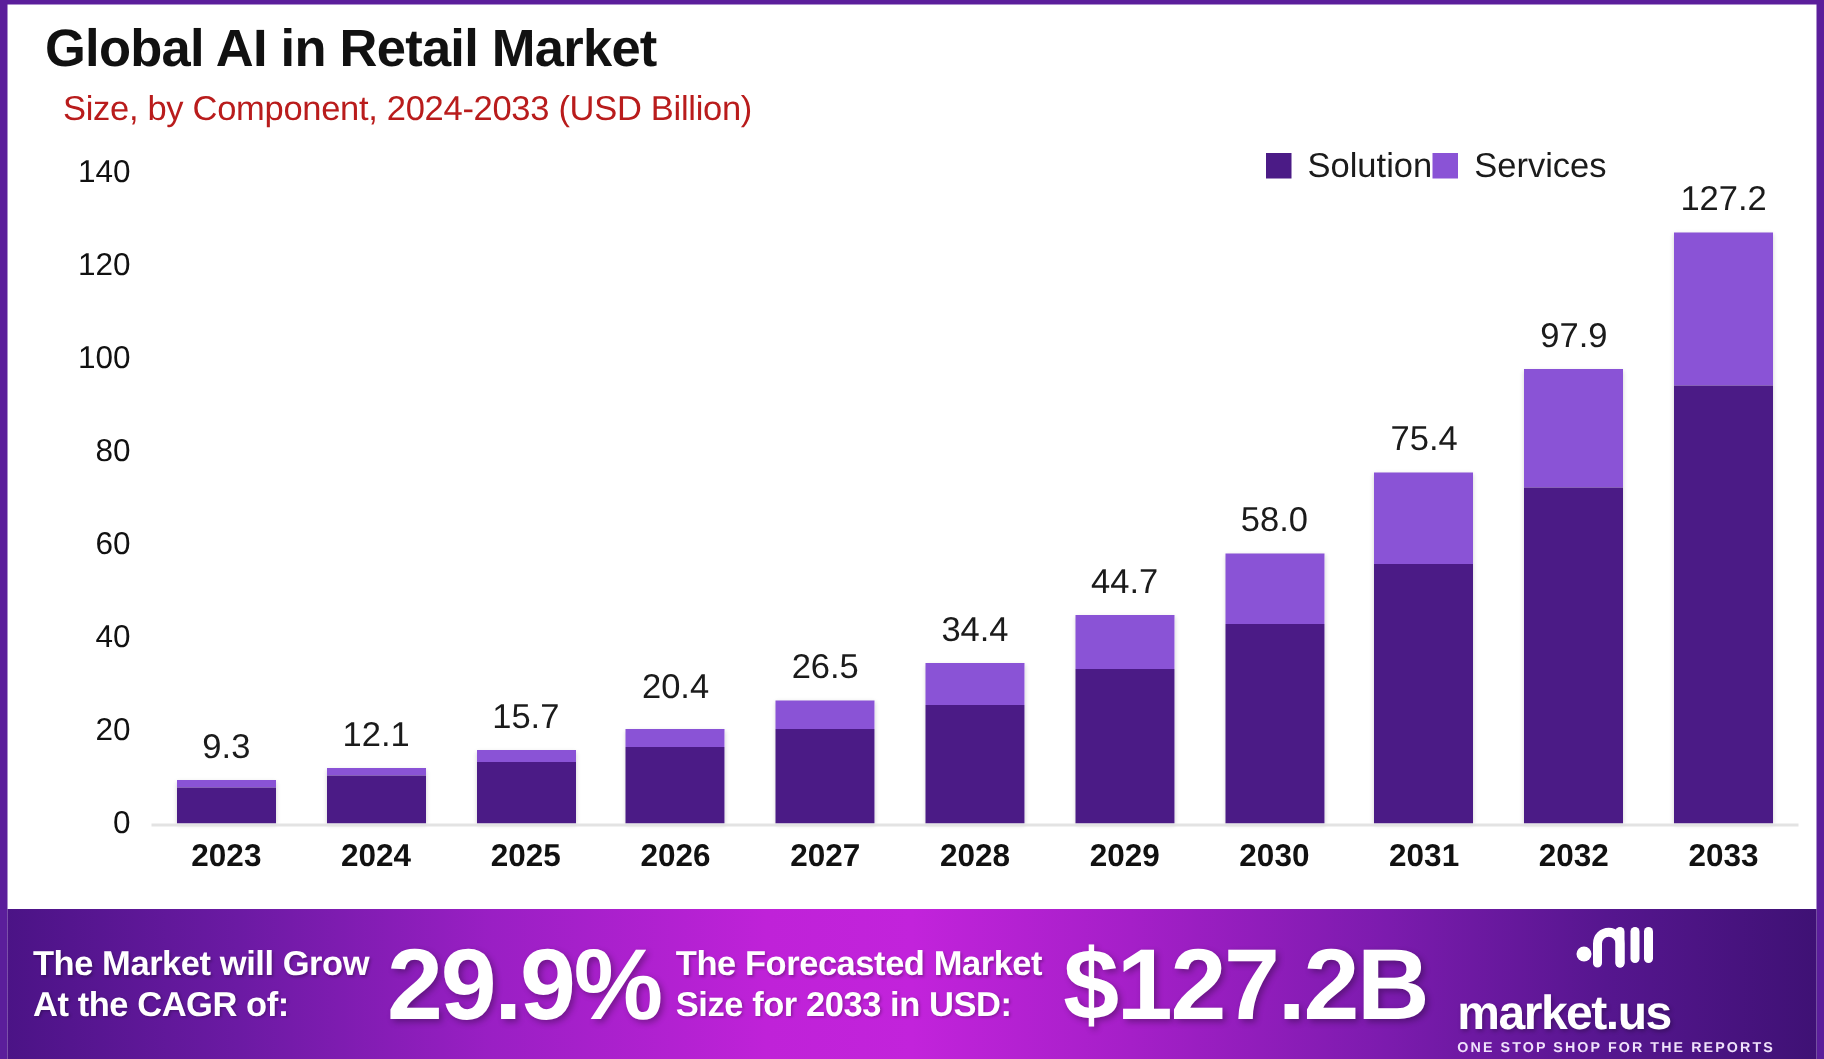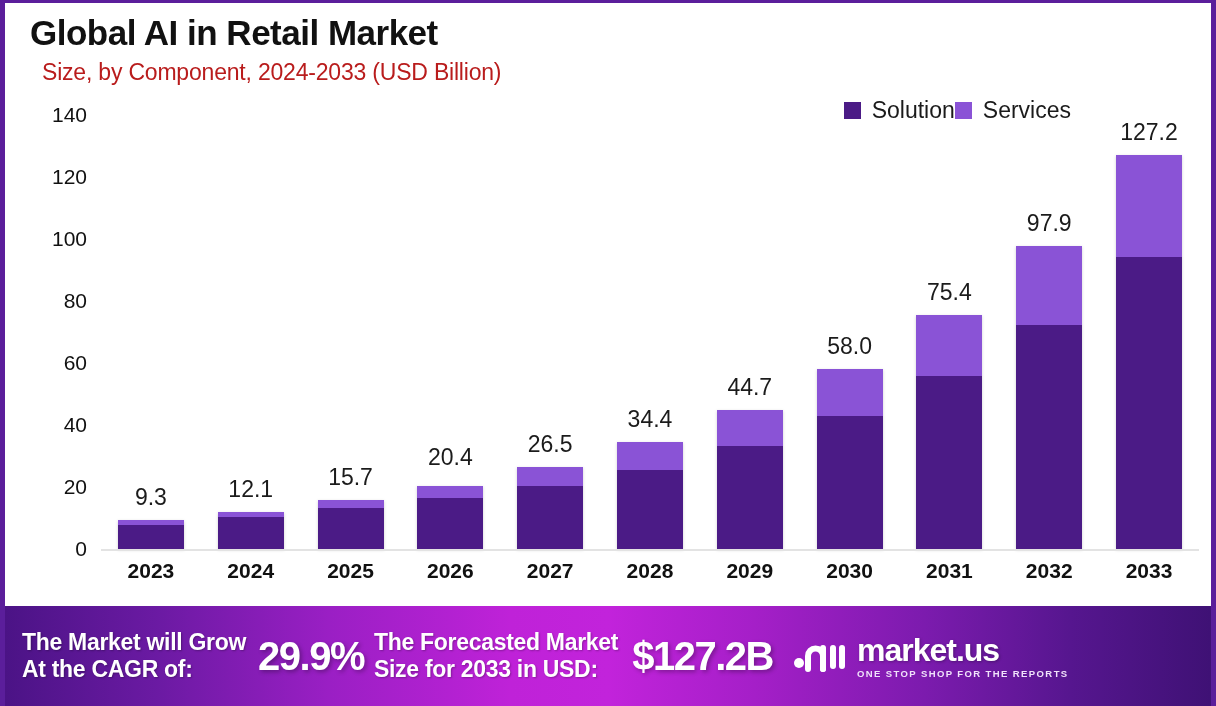--- a/index.html
+++ b/index.html
@@ -108,28 +108,28 @@
     overflow:hidden;
   }
   .f-block { display:flex; align-items:center; }
   .f-caption {
     color:#ffffff; font-size:23px; font-weight:bold;
     line-height:1.18; text-shadow:1px 1px 2px rgba(0,0,0,0.28);
     letter-spacing:-0.3px;
   }
   .f-value {
     color:#ffffff; font-weight:bold;
-    font-size:40px; letter-spacing:-1.5px;
+    font-size:67px; letter-spacing:-1.5px;
     text-shadow:2px 2px 4px rgba(0,0,0,0.3);
     margin:0 10px 0 12px;
     white-space:nowrap;
   }
   .f-value.small-gap { margin-left:14px; margin-right:6px; }
 
-  .logo { display:flex; align-items:center; gap:10px; margin-left:14px; }
+  .logo { display:flex; align-items:center; gap:10px; margin-left:14px;flex-direction:column; }
   .logo-mark { width:54px; height:40px; flex:0 0 auto; }
   .logo-text { display:flex; flex-direction:column; line-height:1; }
   .logo-name {
     color:#ffffff; font-size:32px; font-weight:bold;
     letter-spacing:-1px; text-shadow:1px 1px 3px rgba(0,0,0,0.3);
   }
   .logo-tagline {
     color:#f0e2fb; font-size:9.5px; font-weight:bold;
     letter-spacing:1.4px; margin-top:3px;
   }

